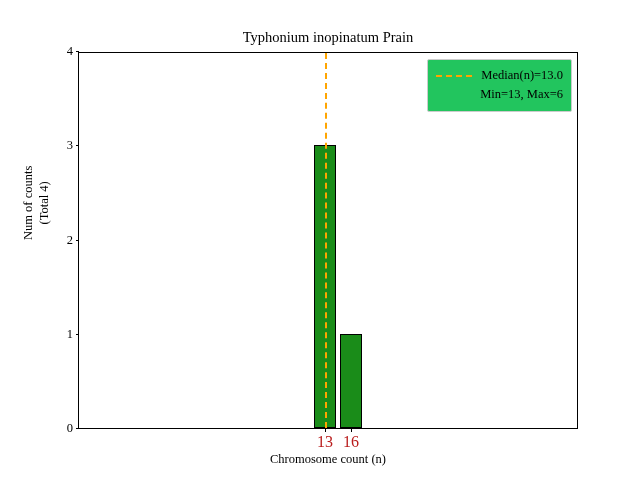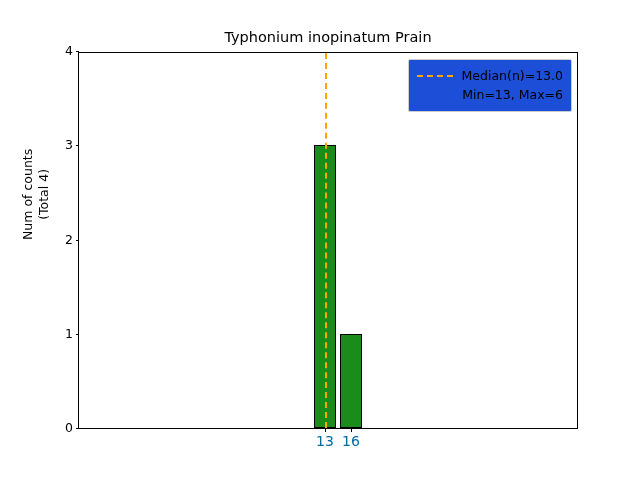--- a/index.html
+++ b/index.html
@@ -14,20 +14,21 @@
     font-family: "DejaVu Sans", sans-serif;
     overflow: hidden;
   }
 
   #figure {
     position: absolute;
     left: 0; top: 0;
     width: 640px;
     height: 480px;
     background: #ffffff;
+    font-family: Liberation Serif, serif;
   }
 
   
   #chart-title {
     position: absolute;
     left: 78px;
     top: 28px;
     width: 500px;
     text-align: center;
     font-size: 14.5px;
@@ -84,22 +85,22 @@
   .x-tick-mark {
     position: absolute;
     top: 100%;
     width: 1.15px;
     height: 3.5px;
     background: #000000;
   }
   .x-tick-label {
     position: absolute;
     top: calc(100% + 6px);
-    font-size: 14px;
-    color: #0369a1;
+    font-size: 16px;
+    color: #b91c1c;
     transform: translateX(-50%);
     white-space: nowrap;
     line-height: 1;
   }
   #xlabel {
     position: absolute;
     left: 78px;
     top: 452px;
     width: 500px;
     text-align: center;
@@ -125,21 +126,21 @@
     border-left: 2.6px dashed #ffa500;
   }
 
   
   #legend {
     position: absolute;
     right: 5px;
     top: 6px;
     border: 1px solid #cccccc;
     border-radius: 2px;
-    background: #1d4ed8;
+    background: #22c55e;
     padding: 6px 8px 7px 8px;
     box-sizing: border-box;
   }
   .legend-row {
     display: flex;
     align-items: center;
     height: 19px;
   }
   .legend-handle {
     width: 36px;
@@ -217,14 +218,15 @@
       </div>
     </div>
 
   </div>
 
   <div id="ylabel">
     <span>Num of counts</span>
     <span class="l2">(Total 4)</span>
   </div>
 
+  <div id="xlabel">Chromosome count (n)</div>
 
 </div>
 
 </body></html>

